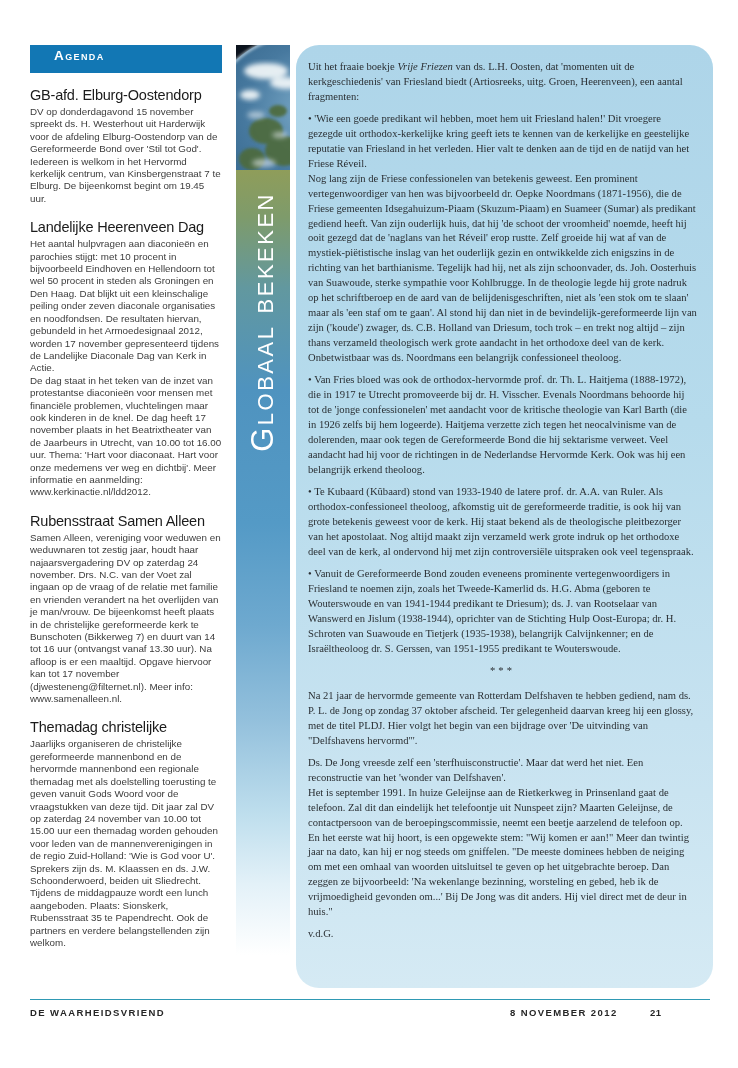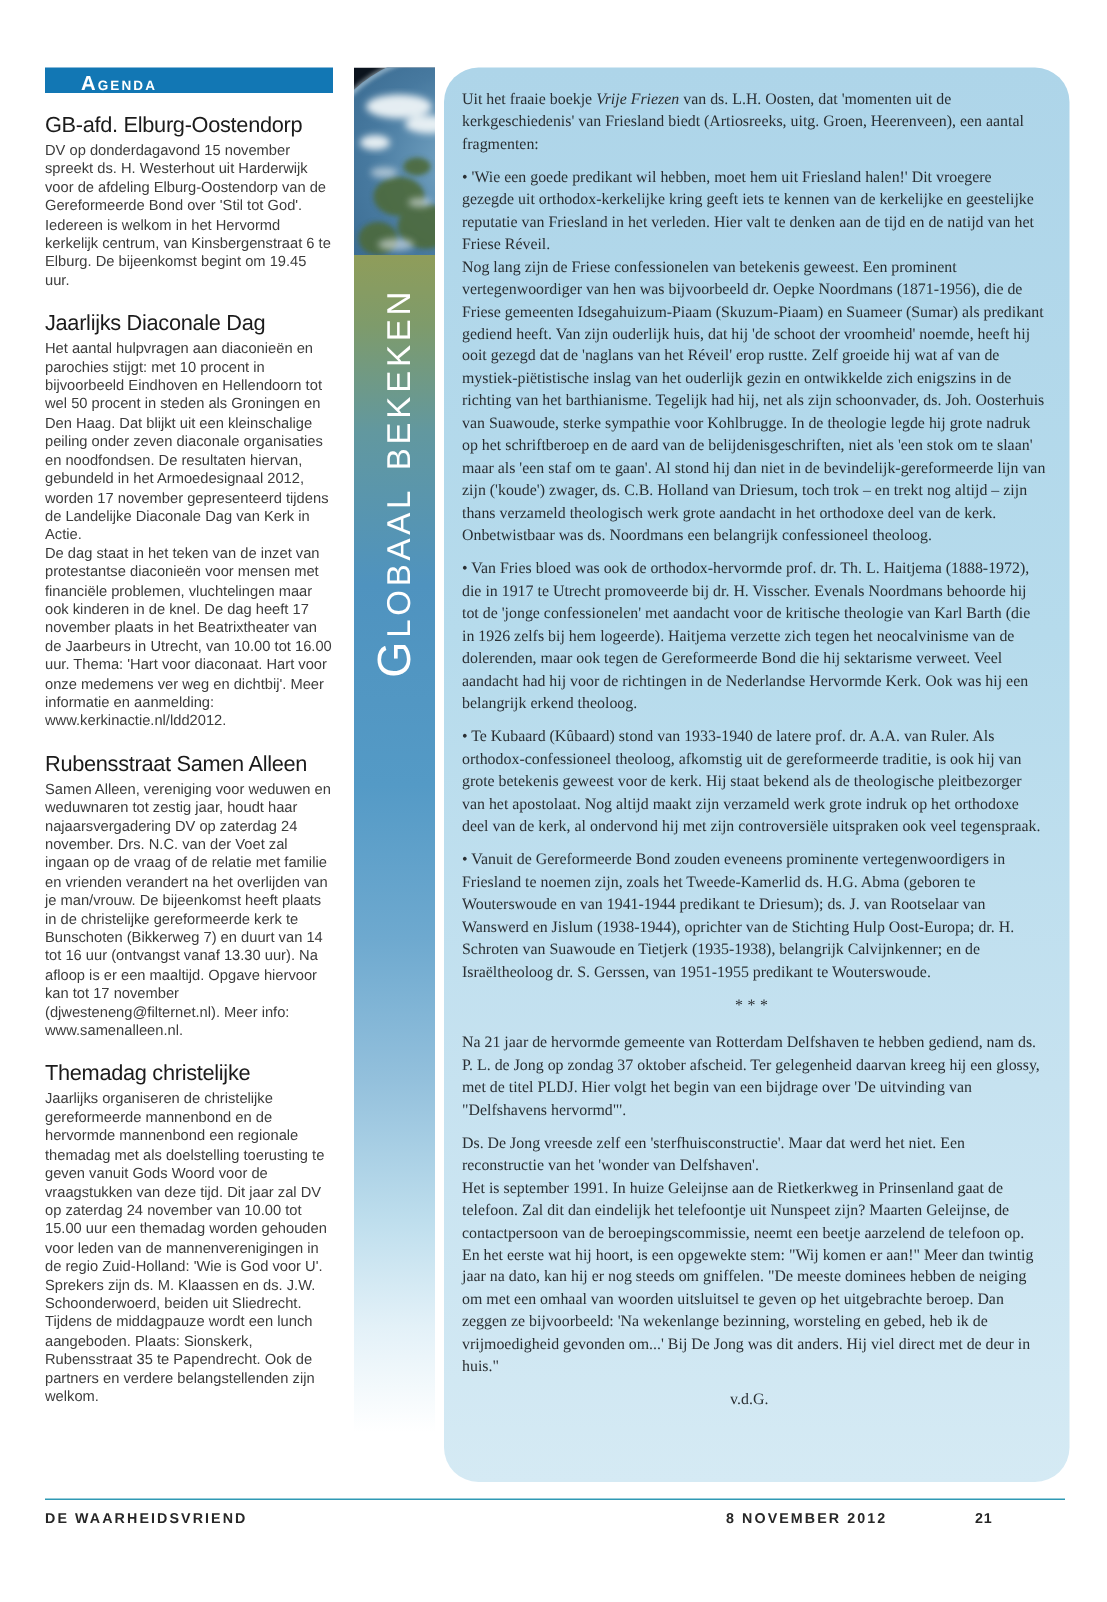--- a/index.html
+++ b/index.html
@@ -12,21 +12,21 @@
     font-family:"Liberation Sans",sans-serif;
     overflow:hidden;
   }
 
   
   .sidebar{
     position:absolute;left:30px;top:45px;width:192px;
   }
   .agenda-bar{
     background:var(--agenda-bar,#1277b4);
-    height:17px;line-height:21px;
+    height:28px;line-height:21px;
     padding-left:24px;
     color:#ffffff;
     font-variant:small-caps;
     font-weight:bold;
     font-size:13.5px;
     letter-spacing:1.4px;
     margin-bottom:9px;
   }
   .agenda-section{margin:0;}
   .agenda-title{
@@ -93,55 +93,55 @@
     font-family:"Liberation Serif","DejaVu Serif",serif;
     font-size:10.6px;
     line-height:14.9px;
     color:var(--text-dark,#2a2f33);
     text-align:left;
   }
   .para{margin:0 0 7.5px 0;white-space:pre-line;}
   .para.italic{}
   .para.roman{font-style:normal;}
   .para.stars{text-align:center;letter-spacing:3px;margin:3px 0 10px 0;font-style:normal;}
-  .para.signature{text-align:center;font-style:normal;padding-right:6px;margin-top:1px;}
+  .para.signature{text-align:left;font-style:normal;padding-right:6px;margin-top:1px;}
   .it{font-style:italic;}
 
   
   .footer-rule{
     position:absolute;left:30px;top:999px;width:680px;height:0;
     border-top:1.5px solid var(--footer-line,#2f99b4);
   }
   .footer-text{
     position:absolute;top:1007px;
     font-size:9.5px;
     font-weight:bold;
     letter-spacing:1.4px;
     color:#262626;
   }
   .footer-left{left:30px;}
-  .footer-center{left:484px;}
+  .footer-center{left:510px;}
   .footer-page{left:650px;width:80px;text-align:left;letter-spacing:0.5px;}
 </style>
 </head>
 <body>
 
 <div class="page">
 
   <div class="sidebar">
     <div class="agenda-bar">
       <span>Agenda</span>
     </div>
     <div>
         <div class="agenda-section">
           <h3 class="agenda-title">GB-afd. Elburg-Oostendorp</h3>
-          <p class="agenda-body">DV op donderdagavond 15 november spreekt ds. H. Westerhout uit Harderwijk voor de afdeling Elburg-Oostendorp van de Gereformeerde Bond over 'Stil tot God'. Iedereen is welkom in het Hervormd kerkelijk centrum, van Kinsbergenstraat 6 te Elburg. De bijeenkomst begint om 19.45 uur.</p>
-        </div>
-        <div class="agenda-section">
-          <h3 class="agenda-title">Jaarlijks Diaconale Dag</h3>
+          <p class="agenda-body">DV op donderdagavond 15 november spreekt ds. H. Westerhout uit Harderwijk voor de afdeling Elburg-Oostendorp van de Gereformeerde Bond over 'Stil tot God'. Iedereen is welkom in het Hervormd kerkelijk centrum, van Kinsbergenstraat 7 te Elburg. De bijeenkomst begint om 19.45 uur.</p>
+        </div>
+        <div class="agenda-section">
+          <h3 class="agenda-title">Landelijke Heerenveen Dag</h3>
           <p class="agenda-body">Het aantal hulpvragen aan diaconieën en parochies stijgt: met 10 procent in bijvoorbeeld Eindhoven en Hellendoorn tot wel 50 procent in steden als Groningen en Den Haag. Dat blijkt uit een kleinschalige peiling onder zeven diaconale organisaties en noodfondsen. De resultaten hiervan, gebundeld in het Armoedesignaal 2012, worden 17 november gepresenteerd tijdens de Landelijke Diaconale Dag van Kerk in Actie.
 De dag staat in het teken van de inzet van protestantse diaconieën voor mensen met financiële problemen, vluchtelingen maar ook kinderen in de knel. De dag heeft 17 november plaats in het Beatrixtheater van de Jaarbeurs in Utrecht, van 10.00 tot 16.00 uur. Thema: 'Hart voor diaconaat. Hart voor onze medemens ver weg en dichtbij'. Meer informatie en aanmelding: www.kerkinactie.nl/ldd2012.</p>
         </div>
         <div class="agenda-section">
           <h3 class="agenda-title">Rubensstraat Samen Alleen</h3>
           <p class="agenda-body">Samen Alleen, vereniging voor weduwen en weduwnaren tot zestig jaar, houdt haar najaarsvergadering DV op zaterdag 24 november. Drs. N.C. van der Voet zal ingaan op de vraag of de relatie met familie en vrienden verandert na het overlijden van je man/vrouw. De bijeenkomst heeft plaats in de christelijke gereformeerde kerk te Bunschoten (Bikkerweg 7) en duurt van 14 tot 16 uur (ontvangst vanaf 13.30 uur). Na afloop is er een maaltijd. Opgave hiervoor kan tot 17 november (djwesteneng@filternet.nl). Meer info: www.samenalleen.nl.</p>
         </div>
         <div class="agenda-section">
           <h3 class="agenda-title">Themadag christelijke</h3>
           <p class="agenda-body">Jaarlijks organiseren de christelijke gereformeerde mannenbond en de hervormde mannenbond een regionale themadag met als doelstelling toerusting te geven vanuit Gods Woord voor de vraagstukken van deze tijd. Dit jaar zal DV op zaterdag 24 november van 10.00 tot 15.00 uur een themadag worden gehouden voor leden van de mannenverenigingen in de regio Zuid-Holland: 'Wie is God voor U'. Sprekers zijn ds. M. Klaassen en ds. J.W. Schoonderwoerd, beiden uit Sliedrecht. Tijdens de middagpauze wordt een lunch aangeboden. Plaats: Sionskerk, Rubensstraat 35 te Papendrecht. Ook de partners en verdere belangstellenden zijn welkom.</p>

